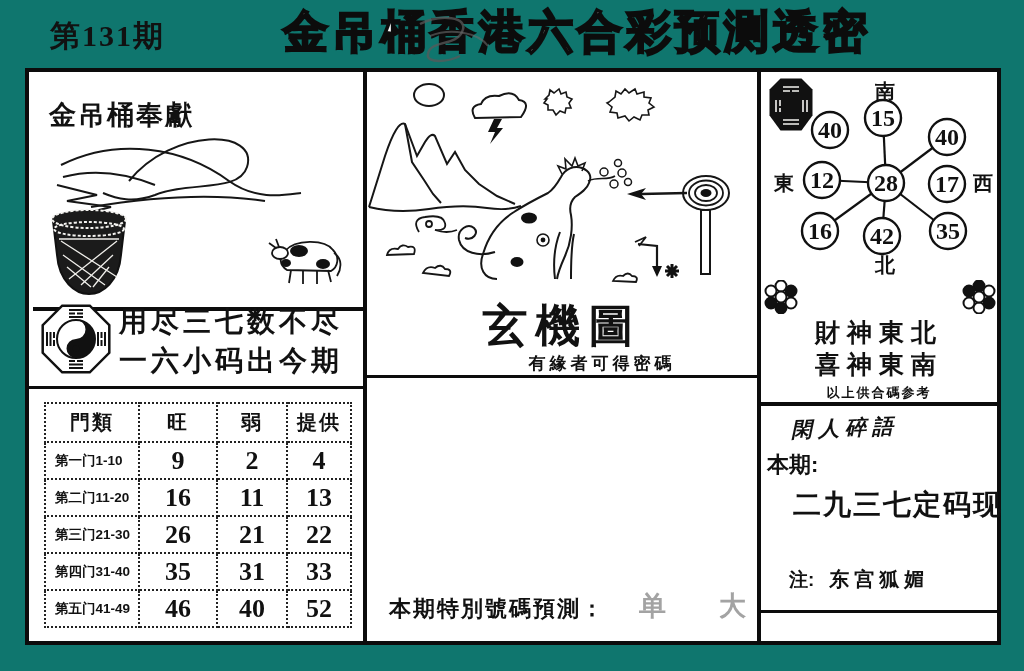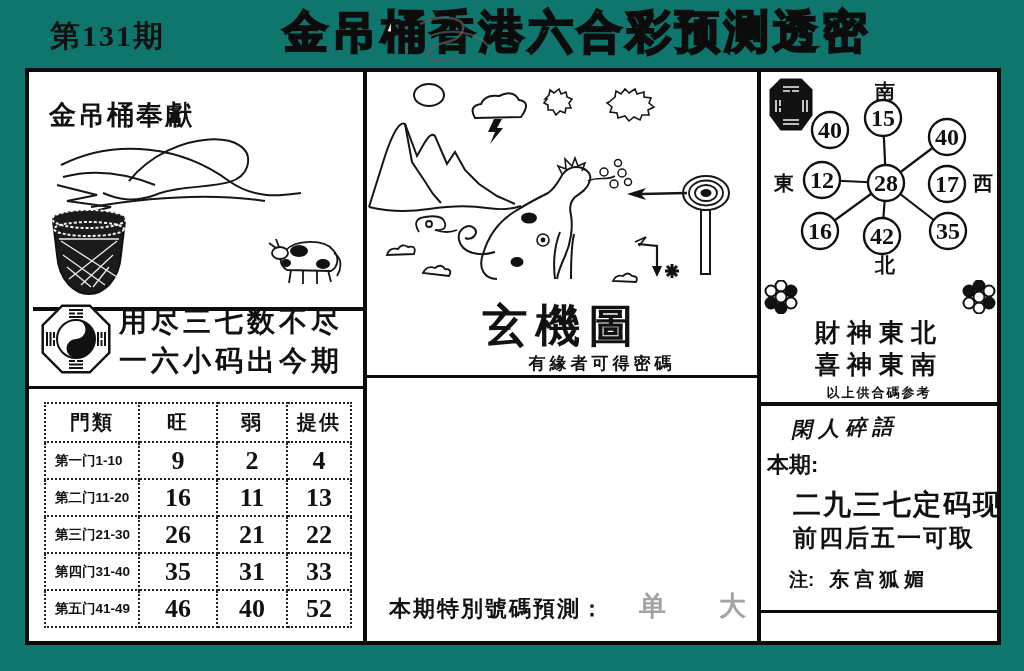--- a/index.html
+++ b/index.html
@@ -345,21 +345,20 @@
       </div>
 
       <div class="abs" id="fortune1">財神東北</div>
       <div class="abs" id="fortune2">喜神東南</div>
       <div class="abs" id="note-small">以上供合碼参考</div>
       <div class="abs" id="rdiv1"></div>
 
       <div class="abs" id="gossip">閑人碎語</div>
       <div class="abs" id="period-label">本期:</div>
       <div class="abs" id="verse1">二九三七定码现</div>
-      <div class="abs" id="verse2">前四后五一可取</div>
       <div class="abs" id="note-line">
         <span class="nl">注:</span>
         <span class="nv">东宫狐媚</span>
       </div>
       <div class="abs" id="rdiv2"></div>
     </div>
   </div>
 </div>
 
 </body></html>

